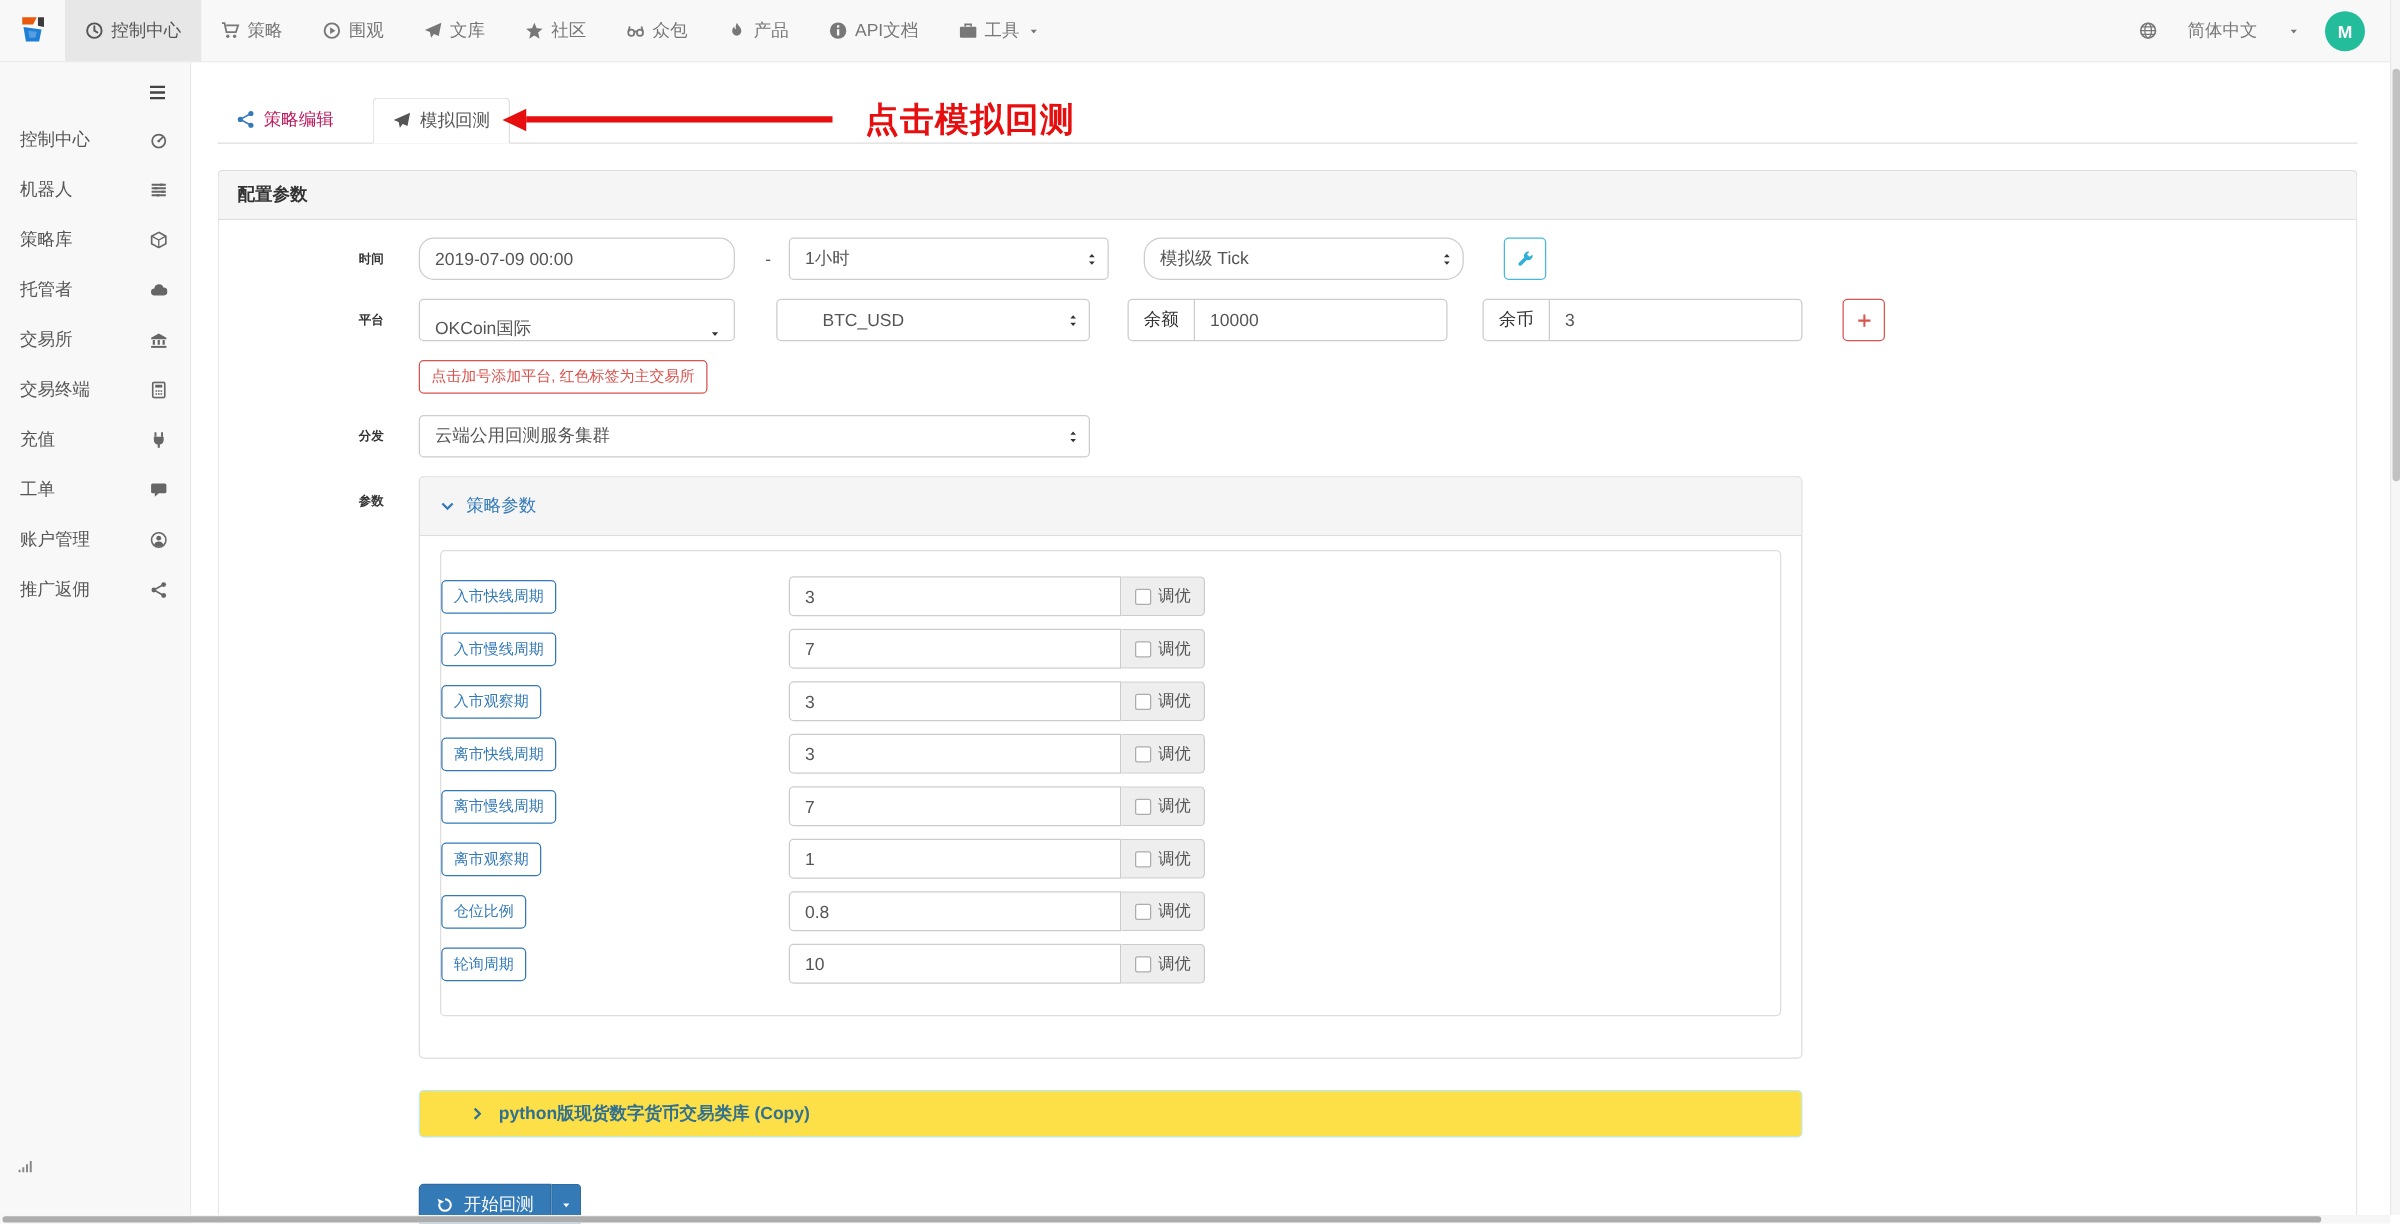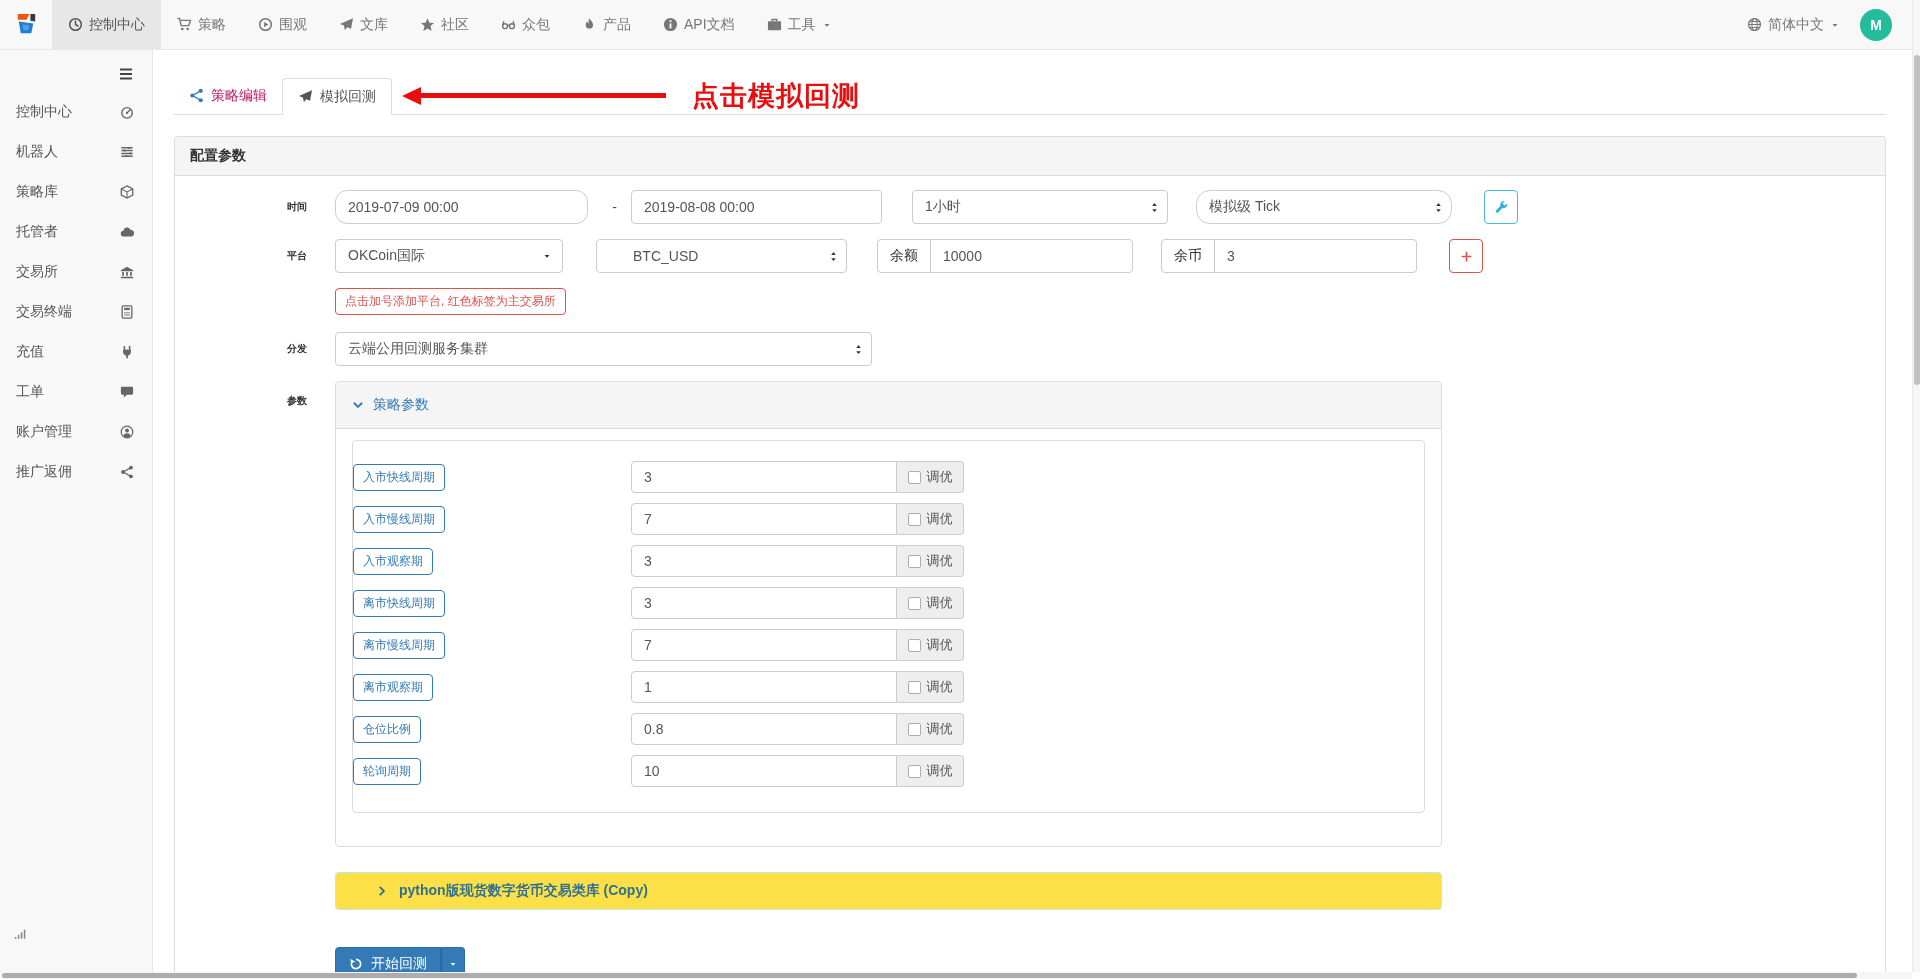--- a/index.html
+++ b/index.html
@@ -9,21 +9,21 @@
 
   
   .topbar { height:50px; background:#f8f8f8; border-bottom:1px solid #e7e7e7;
     display:flex; align-items:stretch; }
   .brand { width:52px; display:flex; align-items:center; justify-content:center; }
   .topnav { display:flex; align-items:stretch; }
   .nav-item { display:flex; align-items:center; gap:6px; padding:0 16px; font-size:14px;
     color:#777; cursor:pointer; white-space:nowrap; }
   .nav-item.active { background:#e7e7e7; color:#555; }
   .topbar-right { margin-left:auto; display:flex; align-items:center; gap:20px; padding-right:28px; }
-  .lang { display:flex; align-items:center; gap:6px; font-size:14px; color:#777; cursor:pointer; }
+  .lang { display:flex; align-items:center; gap:24px; font-size:14px; color:#777; cursor:pointer; }
   .avatar { width:32px; height:32px; border-radius:50%; color:#fff; font-size:14px; font-weight:bold;
     display:flex; align-items:center; justify-content:center; }
 
   
   .under { display:flex; height:929px; }
   .sidebar { width:153px; background:#f8f8f8; border-right:1px solid #e7e7e7; position:relative;
     padding-top:6px; flex:0 0 153px; }
   .side-burger { height:36px; display:flex; align-items:center; justify-content:flex-end;
     padding-right:18px; color:#444; cursor:pointer; }
   .side-item { height:40px; display:flex; align-items:center; justify-content:space-between;
@@ -31,21 +31,21 @@
   .side-item .ic { color:#666; }
   .side-signal { position:absolute; left:14px; bottom:34px; color:#888; }
 
   .main { flex:1; background:#fff; padding:27px 34px 0 21px; position:relative; overflow:hidden; }
 
   
   .tabs-row { position:relative; border-bottom:1px solid #ddd; display:flex; align-items:flex-end; height:38px; }
   .tab { height:37px; display:flex; align-items:center; gap:7px; padding:0 15px; font-size:14px; cursor:pointer; }
   .tab-plain { color:#be185d; }
   .tab-active { background:#fff; border:1px solid #ddd; border-bottom:1px solid #fff;
-    border-radius:4px 4px 0 0; color:#555; margin-bottom:-1px; }
+    border-radius:4px 4px 0 0; color:#555; margin-bottom:-1px;margin-left:16px; }
   .tab-active .ic { color:#555; }
   .annotation { position:absolute; left:228px; top:0; height:37px; display:flex; align-items:center; }
   .arrow-head { width:0; height:0; border-top:9px solid transparent; border-bottom:9px solid transparent; }
   .arrow-line { width:245px; height:5px; }
   .annotation-text { font-size:27px; font-weight:bold; margin-left:26px; letter-spacing:1px; }
 
   
   .panel { margin-top:21px; border:1px solid #ddd; border-bottom:none; border-radius:4px 4px 0 0; }
   .panel-heading { background:#f5f5f5; border-bottom:1px solid #ddd; border-radius:4px 4px 0 0;
     padding:10px 15px; font-size:14px; font-weight:bold; color:#333; }
@@ -53,21 +53,21 @@
 
   .form-row { display:flex; align-items:center; margin-bottom:15px; }
   .row-label { flex:0 0 160px; text-align:right; padding-right:28px; font-size:10px; font-weight:bold; color:#333; }
   .ctl { height:34px; border:1px solid #ccc; border-radius:4px; background:#fff; font-size:14px; color:#555; }
   input.ctl { padding:0 12px; outline:none; }
   .sep { width:13px; text-align:center; color:#555; margin:0 10px; font-size:14px; }
   .select { position:relative; display:flex; align-items:center; padding:0 26px 0 12px; cursor:pointer; }
   .select .updown { position:absolute; right:6px; color:#333; }
   .dropdown { position:relative; display:flex; align-items:center; padding:0 26px 0 12px; cursor:pointer; }
   .dropdown .caret { position:absolute; right:10px; color:#333; }
-  .w-date { width:253px; } .w-pair { width:251px; } .w-sel { width:256px; } .w-exch { width:228px; }
+  .w-date { width:253px; } .w-pair { width:251px; } .w-sel { width:256px; } .w-exch { width:253px;align-items:flex-end; }
   .w-dispatch { width:537px; }
   .mr12 { margin-right:10px;border-radius:12px; } .mr30 { margin-right:30px;padding-left:36px; } .mr28 { margin-right:28px; } .mr32 { margin-right:32px;border-radius:14px; } .mr33 { margin-right:33px; }
   .igroup { display:flex; align-items:stretch; height:34px; border:1px solid #ccc; border-radius:4px; background:#fff; }
   .igroup .addon { display:flex; align-items:center; padding:0 12px; font-size:14px; color:#333;
     border-right:1px solid #ccc; white-space:nowrap; }
   .igroup input { flex:1; border:none; outline:none; padding:0 12px; font-size:14px; color:#555; min-width:0; background:transparent; }
   .sq-btn { width:34px; height:34px; border-radius:4px; background:#fff; display:flex; align-items:center;
     justify-content:center; cursor:pointer; }
   .note-row { margin:2px 0 17px 160px; }
   .note-badge { display:inline-block; font-size:12px; padding:4px 9px; border-radius:4px; background:#fff; }
@@ -381,21 +381,20 @@
       </div>
 
       <section class="panel">
         <div class="panel-heading">配置参数</div>
         <div class="panel-body">
 
           <div class="form-row">
             <div class="row-label">时间</div>
             <input class="ctl w-date mr12" value="2019-07-09 00:00" style="">
             <span class="sep">-</span>
-            <input class="ctl w-pair mr30" value="2019-08-08 00:00" style="">
             <div class="ctl select w-sel mr28">
               <span>1小时</span>
               <span class="ic updown">
                   <svg viewBox="0 0 16 16" width="13" height="13">
                     <path d="M8 2.6 5.2 6h5.6zM8 13.4 10.8 10H5.2z"></path>
                   </svg>
                 </span>
             </div>
             <div class="ctl select w-sel mr32">
               <span>模拟级 Tick</span>

